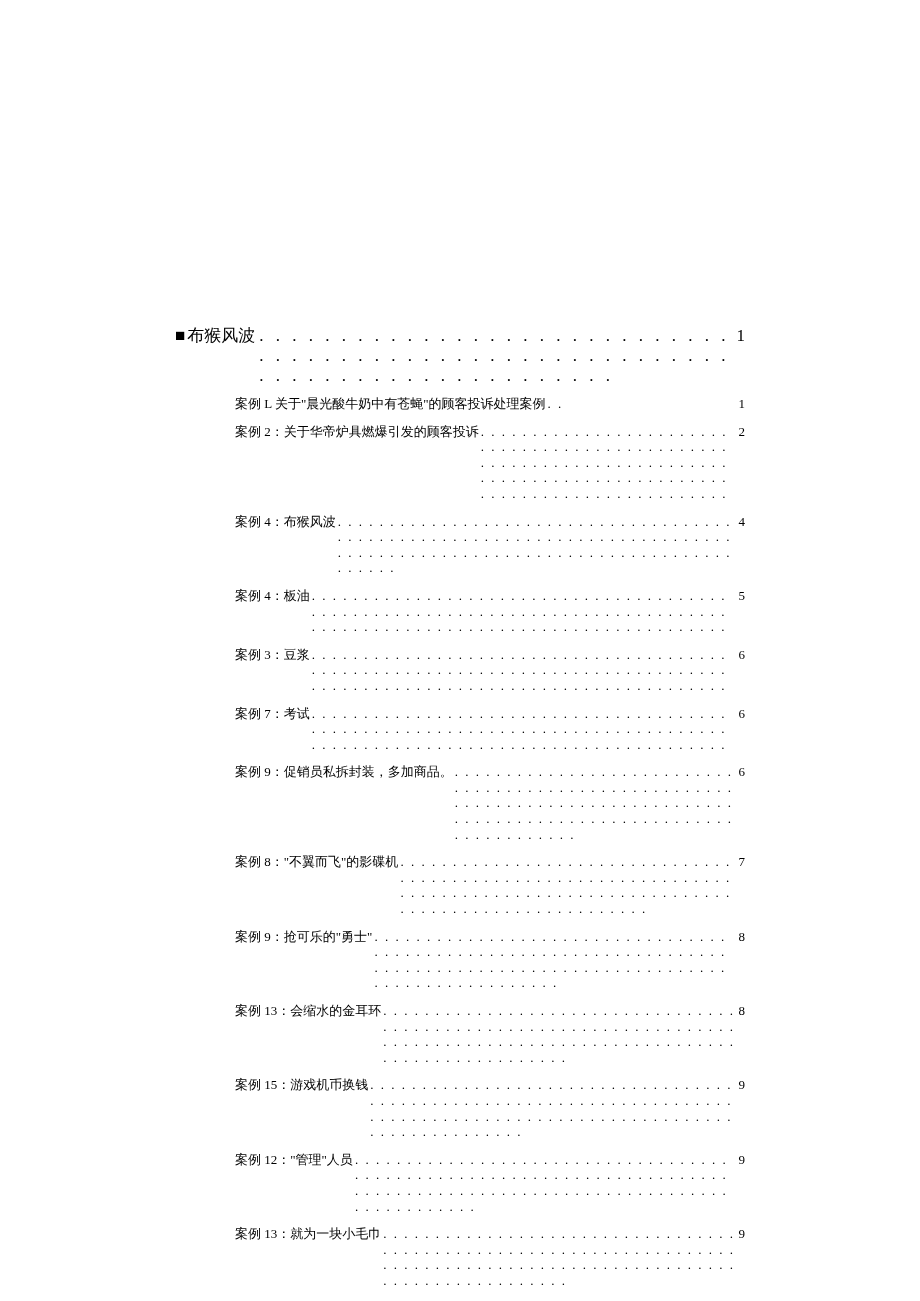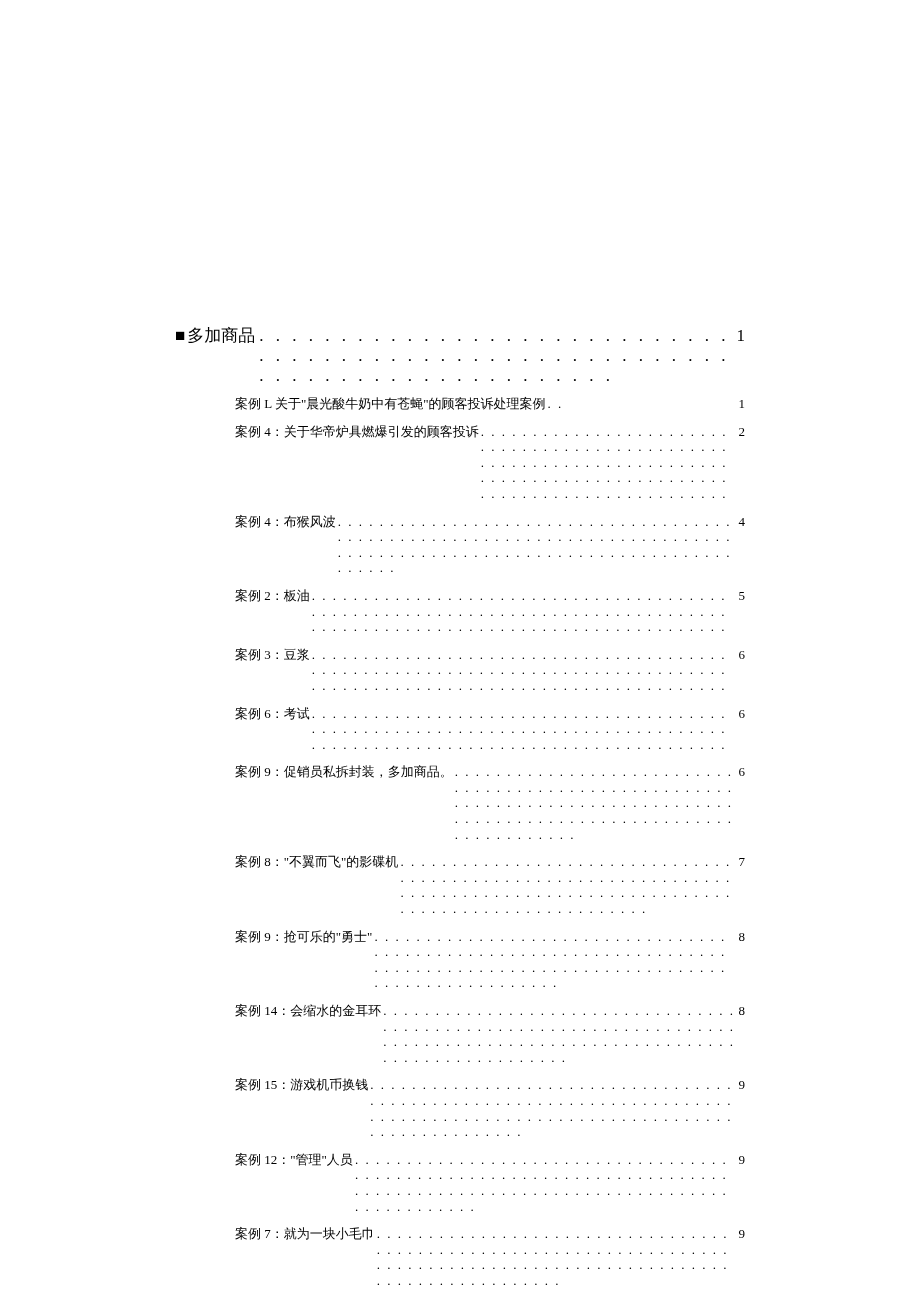--- a/index.html
+++ b/index.html
@@ -64,87 +64,87 @@
       white-space: nowrap;
     }
   </style>
 </head>
 <body>
 
 <div class="page">
 
   <div class="section-heading">
     <span class="section-marker">■</span>
-    <span class="section-title">多加商品</span>
+    <span class="section-title">布猴风波</span>
     <span class="section-dots">. . . . . . . . . . . . . . . . . . . . . . . . . . . . . . . . . . . . . . . . . . . . . . . . . . . . . . . . . . . . . . . . . . . . . . . . . . . . . . . .</span>
     <span class="section-page">1</span>
   </div>
 
   <div class="toc-item">
     <span class="toc-label">案例 L 关于"晨光酸牛奶中有苍蝇"的顾客投诉处理案例</span>
     <span class="toc-dots">. .</span>
     <span class="toc-page">1</span>
   </div>
   <div class="toc-item">
-    <span class="toc-label">案例 4：关于华帝炉具燃爆引发的顾客投诉</span>
+    <span class="toc-label">案例 2：关于华帝炉具燃爆引发的顾客投诉</span>
     <span class="toc-dots">. . . . . . . . . . . . . . . . . . . . . . . . . . . . . . . . . . . . . . . . . . . . . . . . . . . . . . . . . . . . . . . . . . . . . . . . . . . . . . . . . . . . . . . . . . . . . . . . . . . . . . . . . . . . . . . . . . . . . . . .</span>
     <span class="toc-page">2</span>
   </div>
   <div class="toc-item">
     <span class="toc-label">案例 4：布猴风波</span>
     <span class="toc-dots">. . . . . . . . . . . . . . . . . . . . . . . . . . . . . . . . . . . . . . . . . . . . . . . . . . . . . . . . . . . . . . . . . . . . . . . . . . . . . . . . . . . . . . . . . . . . . . . . . . . . . . . . . . . . . . . . . . . . . . . .</span>
     <span class="toc-page">4</span>
   </div>
   <div class="toc-item">
-    <span class="toc-label">案例 2：板油</span>
+    <span class="toc-label">案例 4：板油</span>
     <span class="toc-dots">. . . . . . . . . . . . . . . . . . . . . . . . . . . . . . . . . . . . . . . . . . . . . . . . . . . . . . . . . . . . . . . . . . . . . . . . . . . . . . . . . . . . . . . . . . . . . . . . . . . . . . . . . . . . . . . . . . . . . . . .</span>
     <span class="toc-page">5</span>
   </div>
   <div class="toc-item">
     <span class="toc-label">案例 3：豆浆</span>
     <span class="toc-dots">. . . . . . . . . . . . . . . . . . . . . . . . . . . . . . . . . . . . . . . . . . . . . . . . . . . . . . . . . . . . . . . . . . . . . . . . . . . . . . . . . . . . . . . . . . . . . . . . . . . . . . . . . . . . . . . . . . . . . . . .</span>
     <span class="toc-page">6</span>
   </div>
   <div class="toc-item">
-    <span class="toc-label">案例 6：考试</span>
+    <span class="toc-label">案例 7：考试</span>
     <span class="toc-dots">. . . . . . . . . . . . . . . . . . . . . . . . . . . . . . . . . . . . . . . . . . . . . . . . . . . . . . . . . . . . . . . . . . . . . . . . . . . . . . . . . . . . . . . . . . . . . . . . . . . . . . . . . . . . . . . . . . . . . . . .</span>
     <span class="toc-page">6</span>
   </div>
   <div class="toc-item">
     <span class="toc-label">案例 9：促销员私拆封装，多加商品。</span>
     <span class="toc-dots">. . . . . . . . . . . . . . . . . . . . . . . . . . . . . . . . . . . . . . . . . . . . . . . . . . . . . . . . . . . . . . . . . . . . . . . . . . . . . . . . . . . . . . . . . . . . . . . . . . . . . . . . . . . . . . . . . . . . . . . .</span>
     <span class="toc-page">6</span>
   </div>
   <div class="toc-item">
     <span class="toc-label">案例 8："不翼而飞"的影碟机</span>
     <span class="toc-dots">. . . . . . . . . . . . . . . . . . . . . . . . . . . . . . . . . . . . . . . . . . . . . . . . . . . . . . . . . . . . . . . . . . . . . . . . . . . . . . . . . . . . . . . . . . . . . . . . . . . . . . . . . . . . . . . . . . . . . . . .</span>
     <span class="toc-page">7</span>
   </div>
   <div class="toc-item">
     <span class="toc-label">案例 9：抢可乐的"勇士"</span>
     <span class="toc-dots">. . . . . . . . . . . . . . . . . . . . . . . . . . . . . . . . . . . . . . . . . . . . . . . . . . . . . . . . . . . . . . . . . . . . . . . . . . . . . . . . . . . . . . . . . . . . . . . . . . . . . . . . . . . . . . . . . . . . . . . .</span>
     <span class="toc-page">8</span>
   </div>
   <div class="toc-item">
-    <span class="toc-label">案例 14：会缩水的金耳环</span>
+    <span class="toc-label">案例 13：会缩水的金耳环</span>
     <span class="toc-dots">. . . . . . . . . . . . . . . . . . . . . . . . . . . . . . . . . . . . . . . . . . . . . . . . . . . . . . . . . . . . . . . . . . . . . . . . . . . . . . . . . . . . . . . . . . . . . . . . . . . . . . . . . . . . . . . . . . . . . . . .</span>
     <span class="toc-page">8</span>
   </div>
   <div class="toc-item">
     <span class="toc-label">案例 15：游戏机币换钱</span>
     <span class="toc-dots">. . . . . . . . . . . . . . . . . . . . . . . . . . . . . . . . . . . . . . . . . . . . . . . . . . . . . . . . . . . . . . . . . . . . . . . . . . . . . . . . . . . . . . . . . . . . . . . . . . . . . . . . . . . . . . . . . . . . . . . .</span>
     <span class="toc-page">9</span>
   </div>
   <div class="toc-item">
     <span class="toc-label">案例 12："管理"人员</span>
     <span class="toc-dots">. . . . . . . . . . . . . . . . . . . . . . . . . . . . . . . . . . . . . . . . . . . . . . . . . . . . . . . . . . . . . . . . . . . . . . . . . . . . . . . . . . . . . . . . . . . . . . . . . . . . . . . . . . . . . . . . . . . . . . . .</span>
     <span class="toc-page">9</span>
   </div>
   <div class="toc-item">
-    <span class="toc-label">案例 7：就为一块小毛巾</span>
+    <span class="toc-label">案例 13：就为一块小毛巾</span>
     <span class="toc-dots">. . . . . . . . . . . . . . . . . . . . . . . . . . . . . . . . . . . . . . . . . . . . . . . . . . . . . . . . . . . . . . . . . . . . . . . . . . . . . . . . . . . . . . . . . . . . . . . . . . . . . . . . . . . . . . . . . . . . . . . .</span>
     <span class="toc-page">9</span>
   </div>
   <div class="toc-item">
     <span class="toc-label">案例 14：计量秤的痛苦</span>
     <span class="toc-dots">. . . . . . . . . . . . . . . . . . . . . . . . . . . . . . . . . . . . . . . . . . . . . . . . . . . . . . . . . . . . . . . . . . . . . . . . . . . . . . . . . . . . . . . . . . . . . . . . . . . . . . . . . . . . . . . . . . . . . . . .</span>
     <span class="toc-page">10</span>
   </div>
 
 </div>

